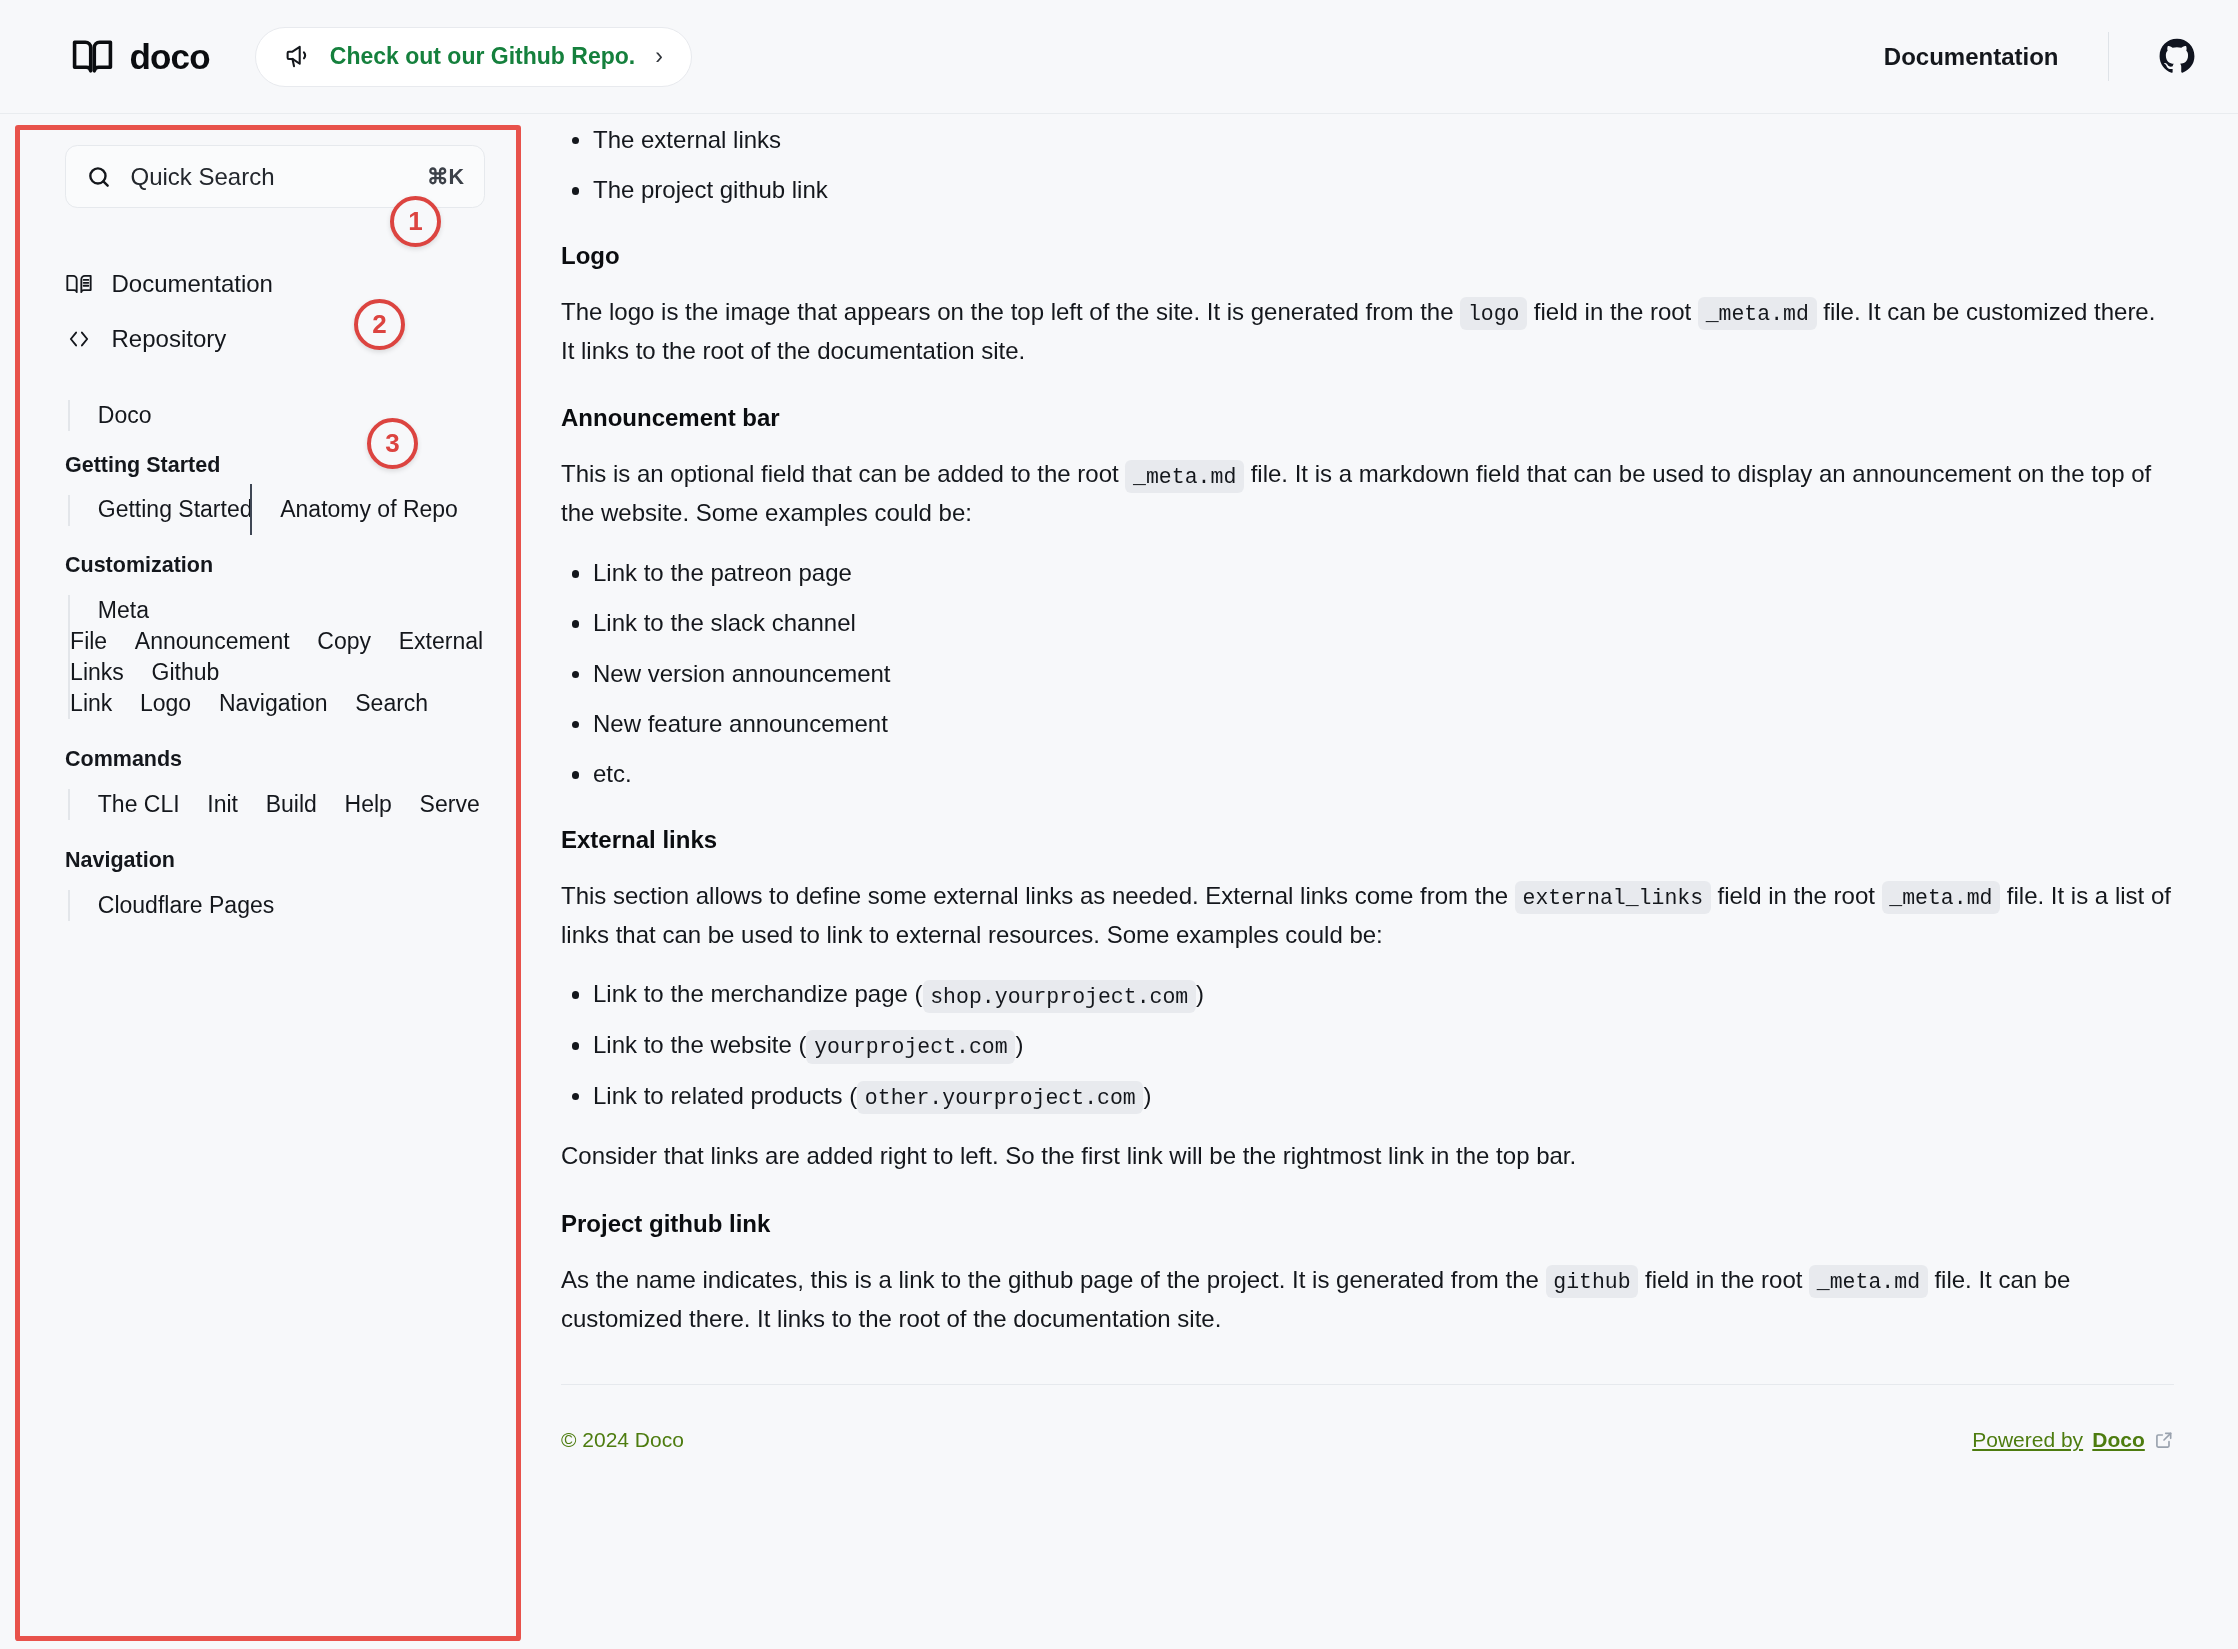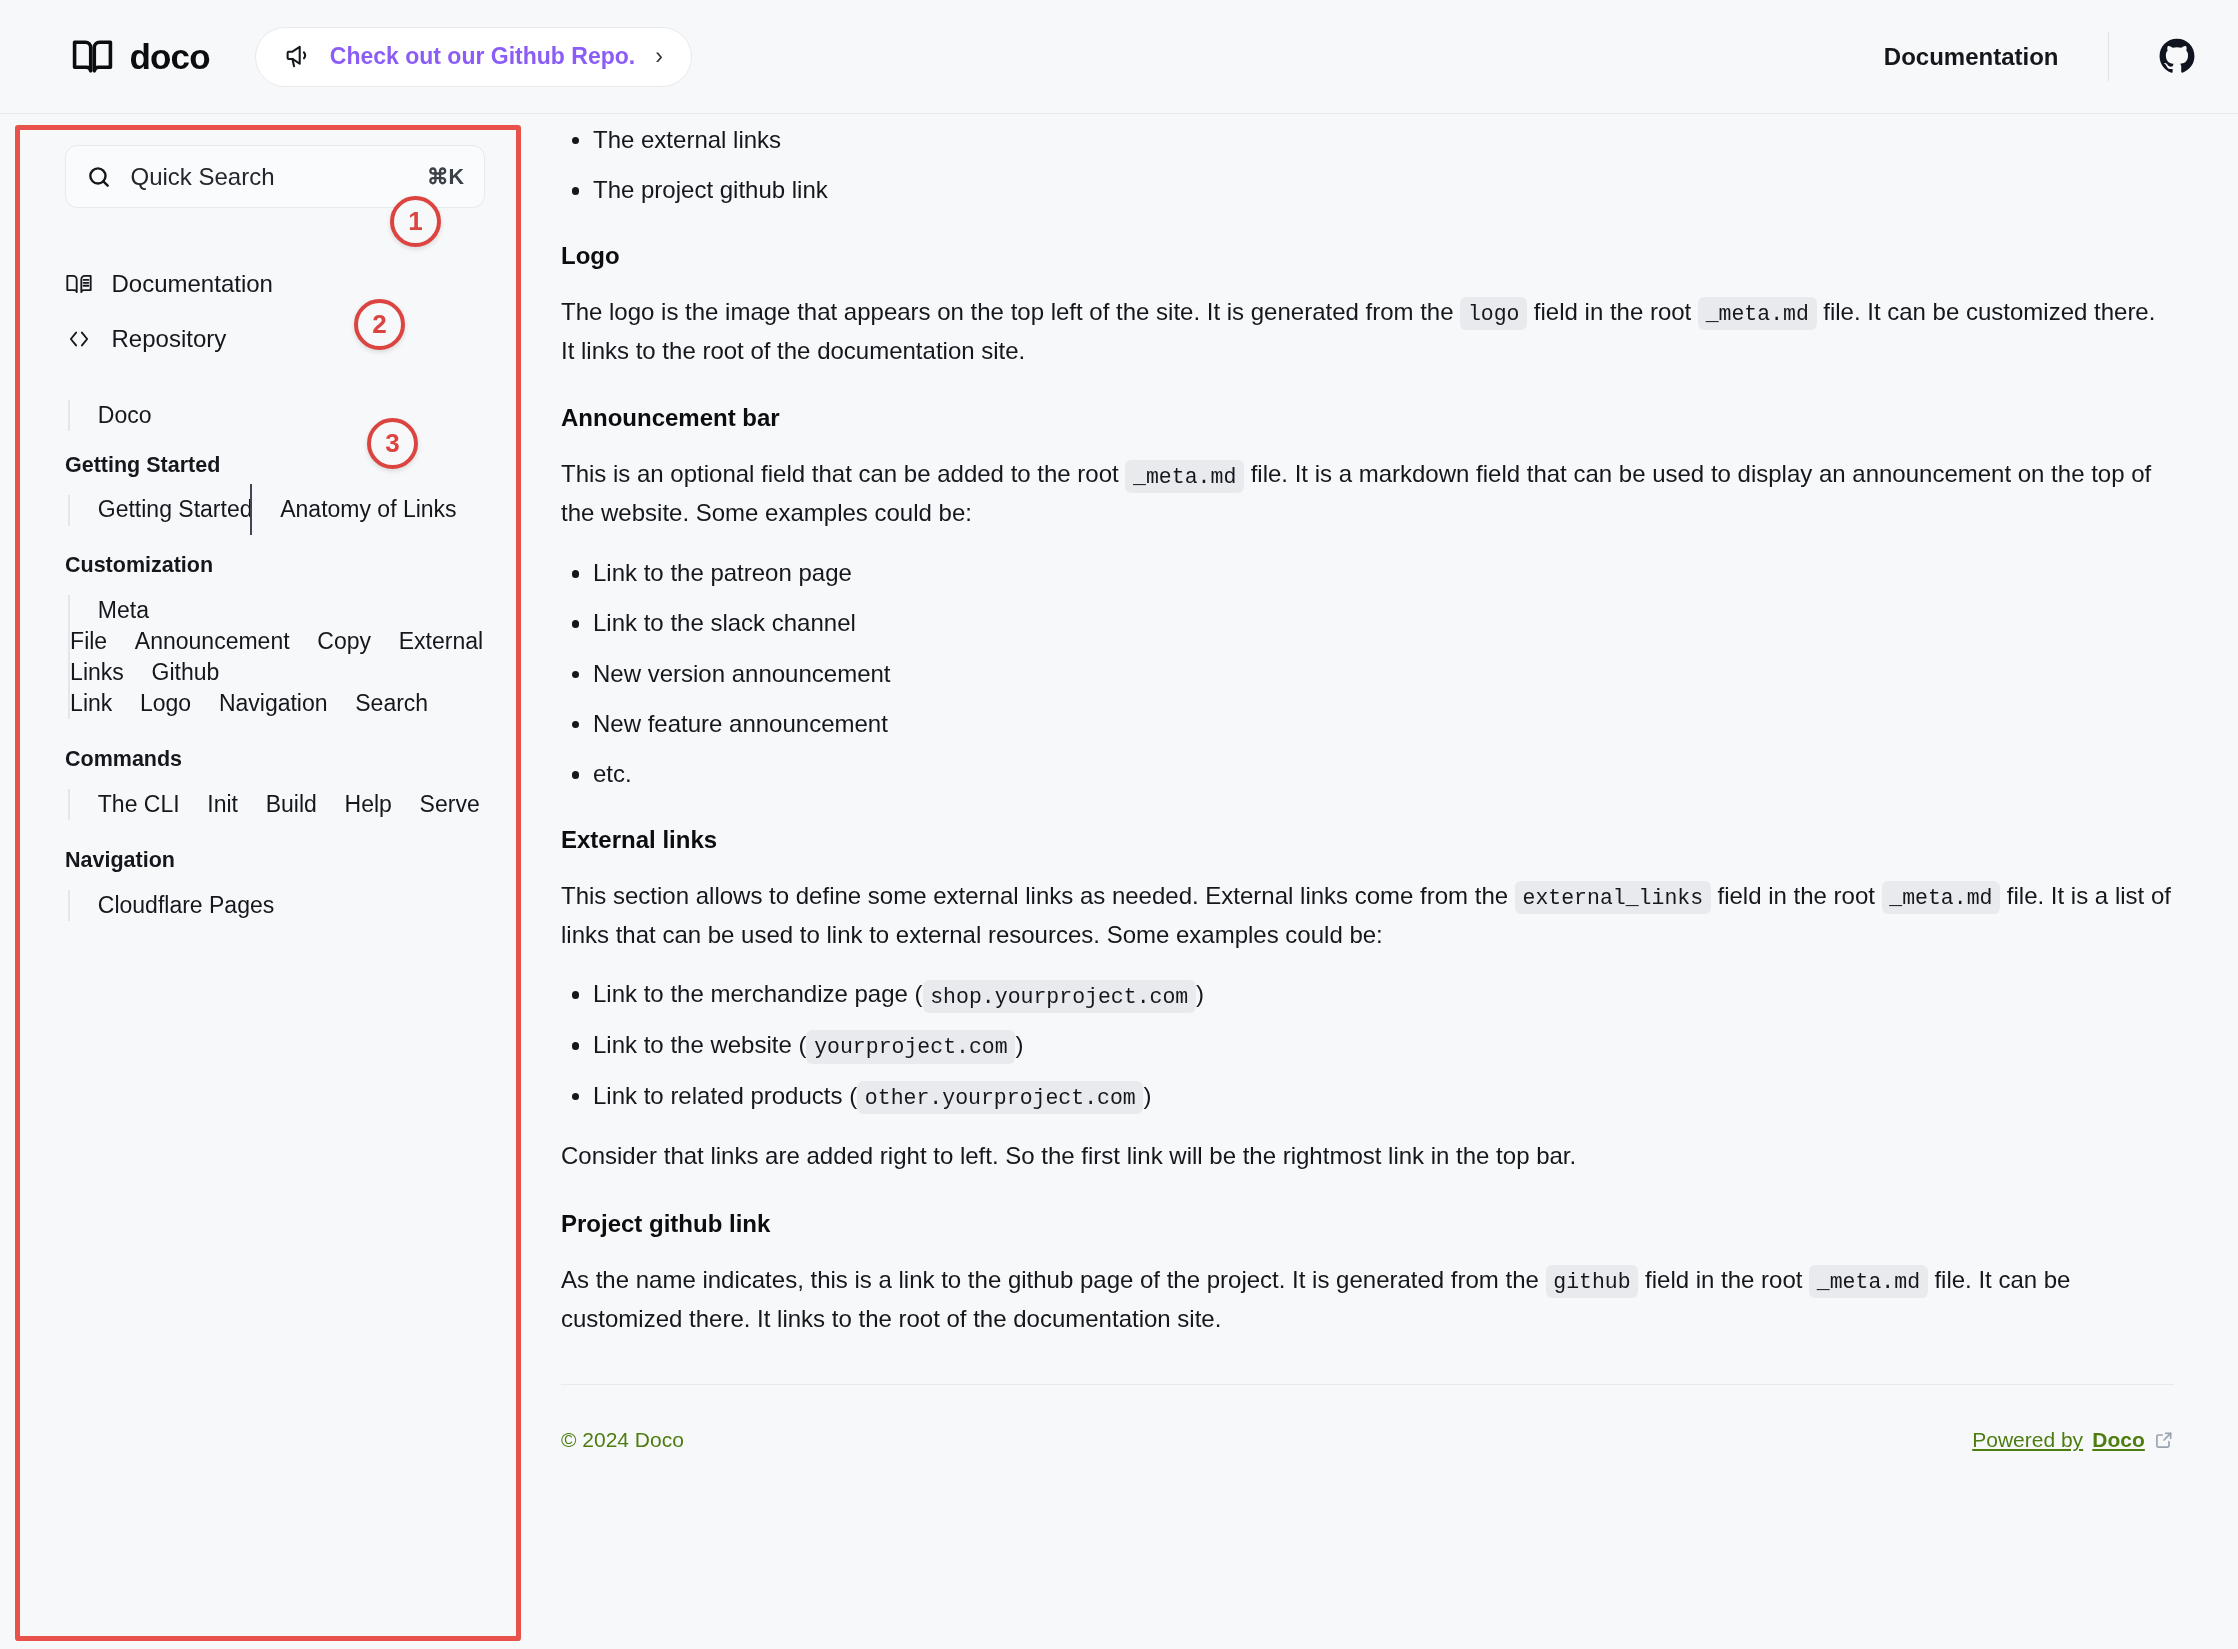--- a/index.html
+++ b/index.html
@@ -26,21 +26,21 @@
 
   .announce-pill {
     margin-left: 45px;
     display: flex; align-items: center; gap: 17px;
     height: 60px; padding: 0 28px;
     background: #ffffff;
     border: 1.5px solid #e8eaee;
     border-radius: 31px;
   }
   .announce-pill .megaphone { width: 29px; height: 29px; display:block; }
-  .announce-text { font-size: 23px; font-weight: bold; color: #8b5cf6; }
+  .announce-text { font-size: 23px; font-weight: bold; color: #15803d; }
   .announce-chev { font-size: 23px; color: #30343a; line-height: 1; padding-left: 3.1px; }
 
   .top-right { margin-left: auto; display: flex; align-items: center; }
   .nav-doc-link { font-size: 24px; font-weight: bold; color: #14171c; }
   .top-div { width: 1.5px; height: 49px; background: #dfe3e8; margin: 0 49px; }
   .gh-icon { width: 38px; height: 38px; display: block; }
 
   
   .sidebar {
     position: absolute; top: 105px; left: 0; width: 523px; height: 1534px;
@@ -210,21 +210,21 @@
       </a>
     </div>
 
     <nav class="side-tree">
       <div class="solo-items">
         <a class="tree-item">Doco</a>
       </div>
       <div id="tree-groups">
           <div class="tree-group">
             <div class="tree-title">Getting Started</div>
-            <div class="tree-items"><a class="tree-item">Getting Started</a><a class="tree-item active">Anatomy of Links</a></div>
+            <div class="tree-items"><a class="tree-item">Getting Started</a><a class="tree-item active">Anatomy of Repo</a></div>
           </div>
           <div class="tree-group">
             <div class="tree-title">Customization</div>
             <div class="tree-items"><a class="tree-item">Meta File</a><a class="tree-item">Announcement</a><a class="tree-item">Copy</a><a class="tree-item">External Links</a><a class="tree-item">Github Link</a><a class="tree-item">Logo</a><a class="tree-item">Navigation</a><a class="tree-item">Search</a></div>
           </div>
           <div class="tree-group">
             <div class="tree-title">Commands</div>
             <div class="tree-items"><a class="tree-item">The CLI</a><a class="tree-item">Init</a><a class="tree-item">Build</a><a class="tree-item">Help</a><a class="tree-item">Serve</a></div>
           </div>
           <div class="tree-group">

